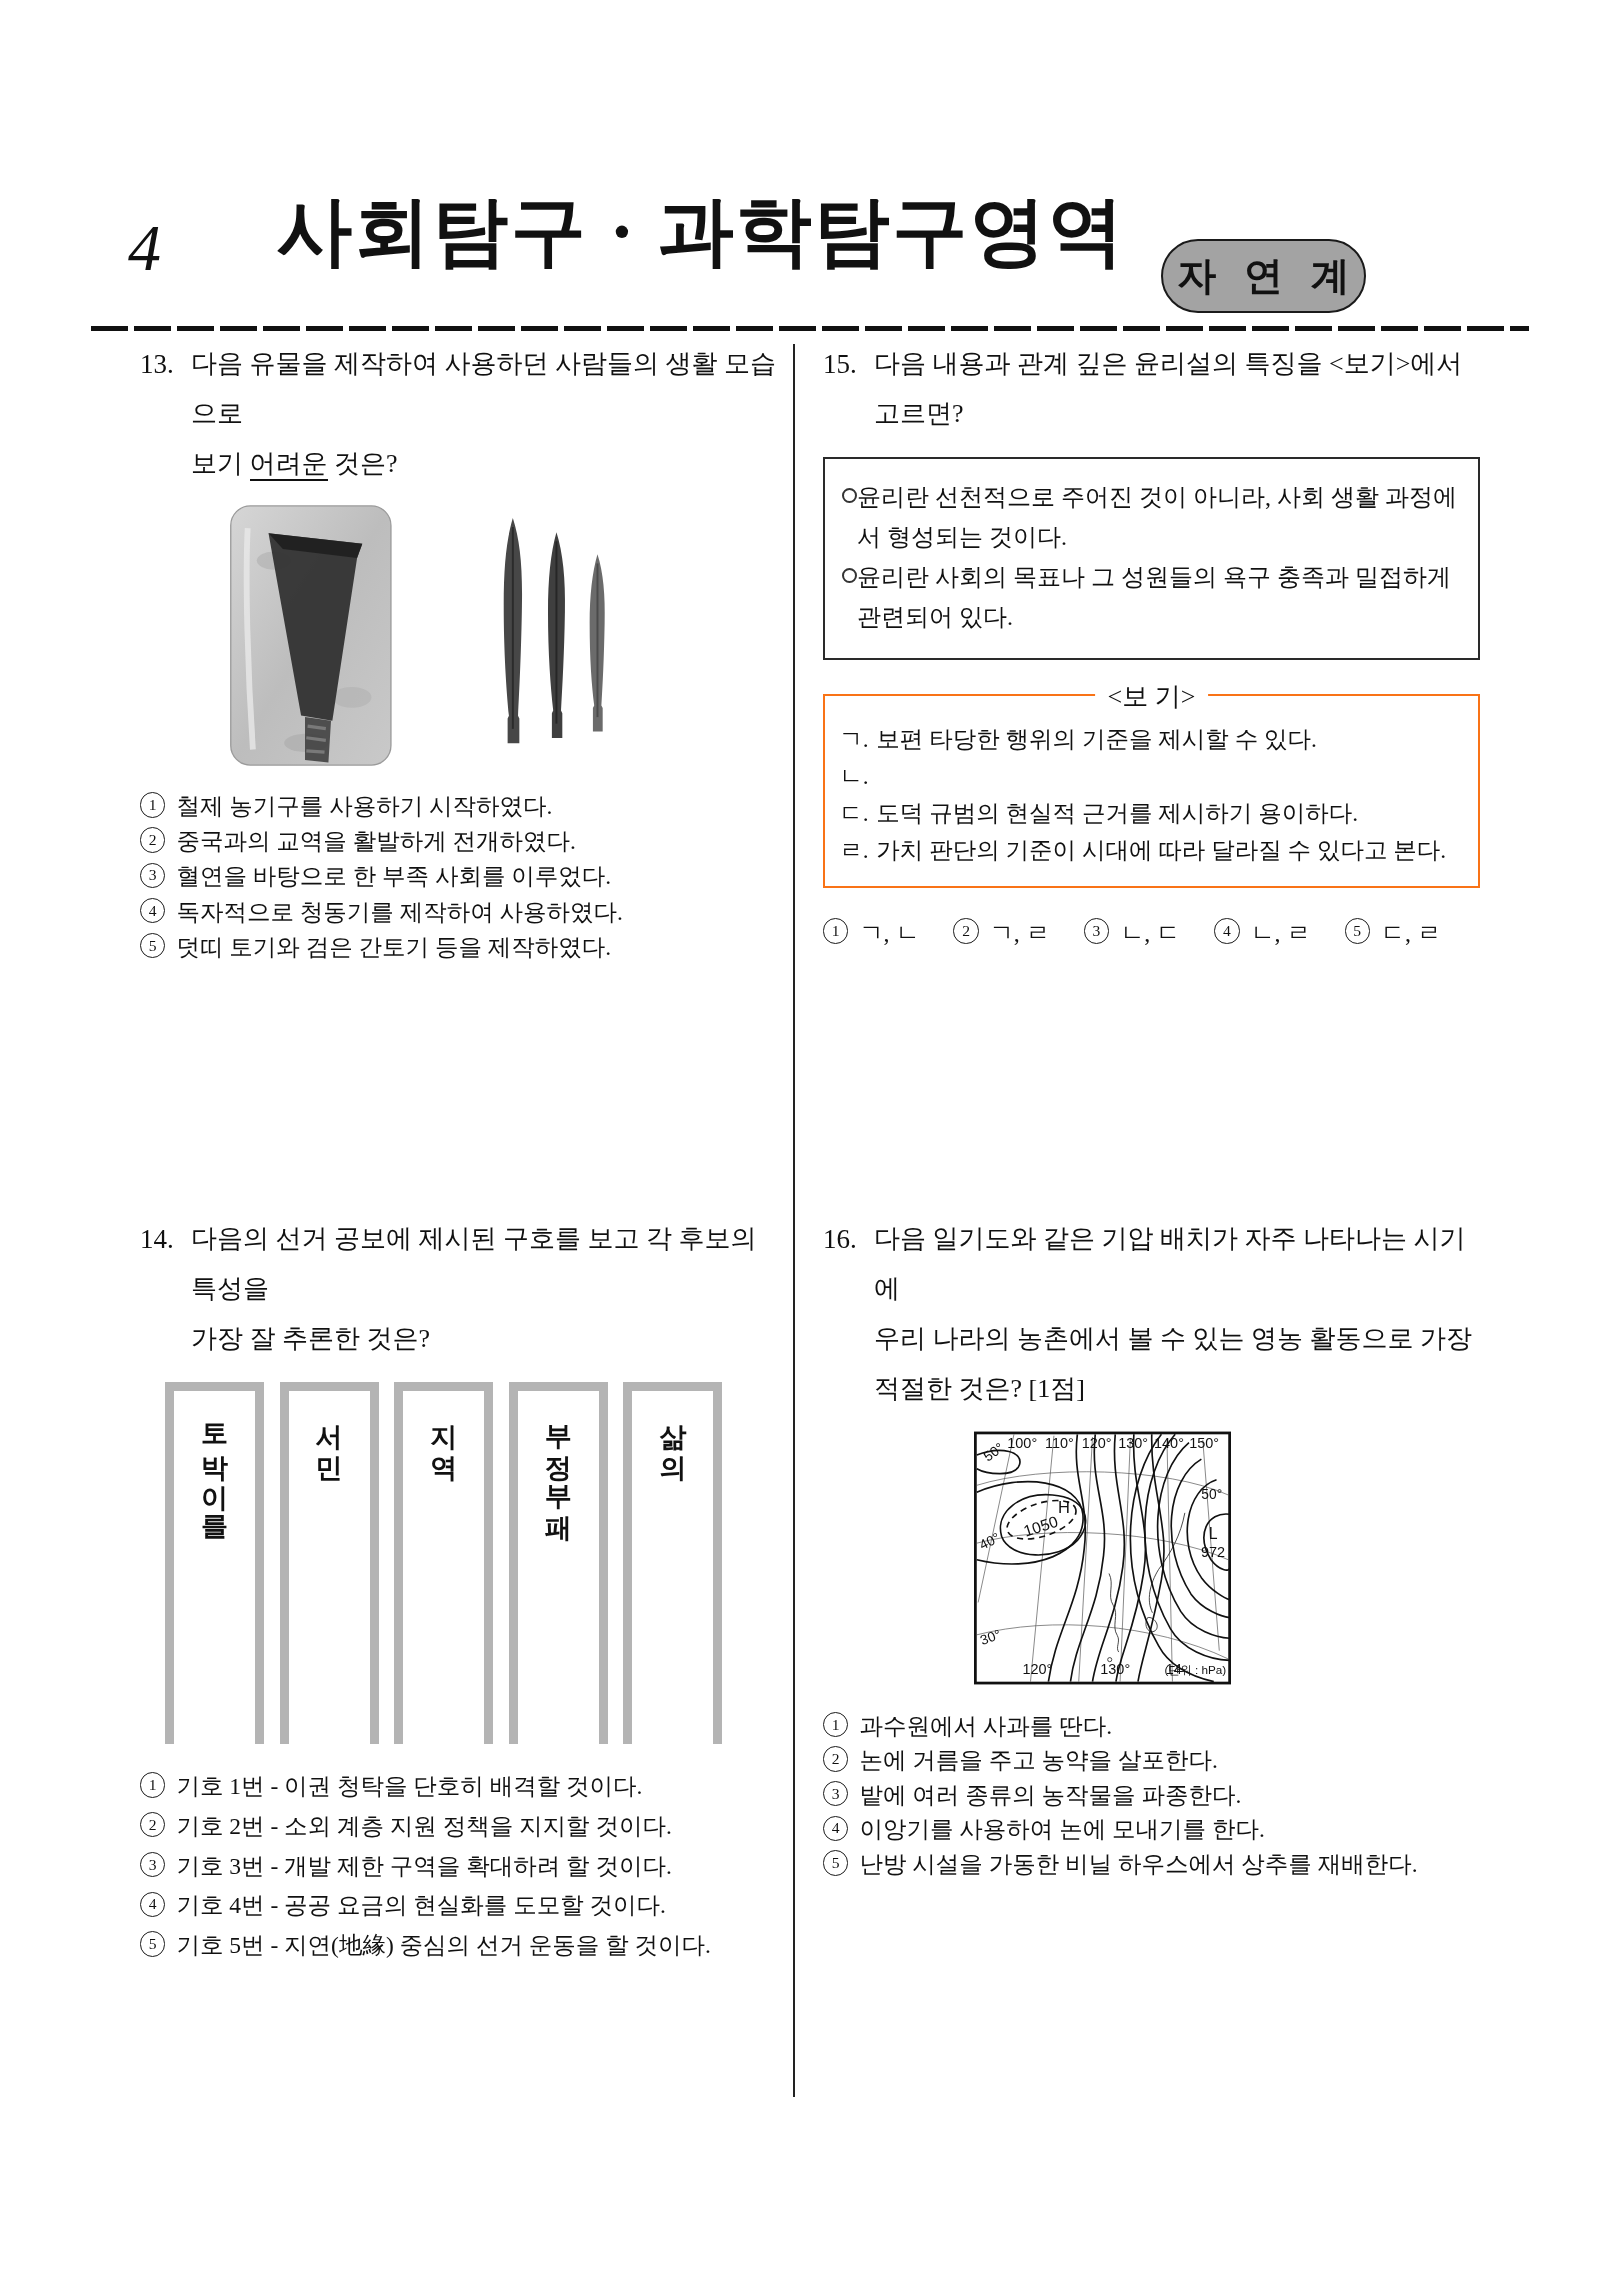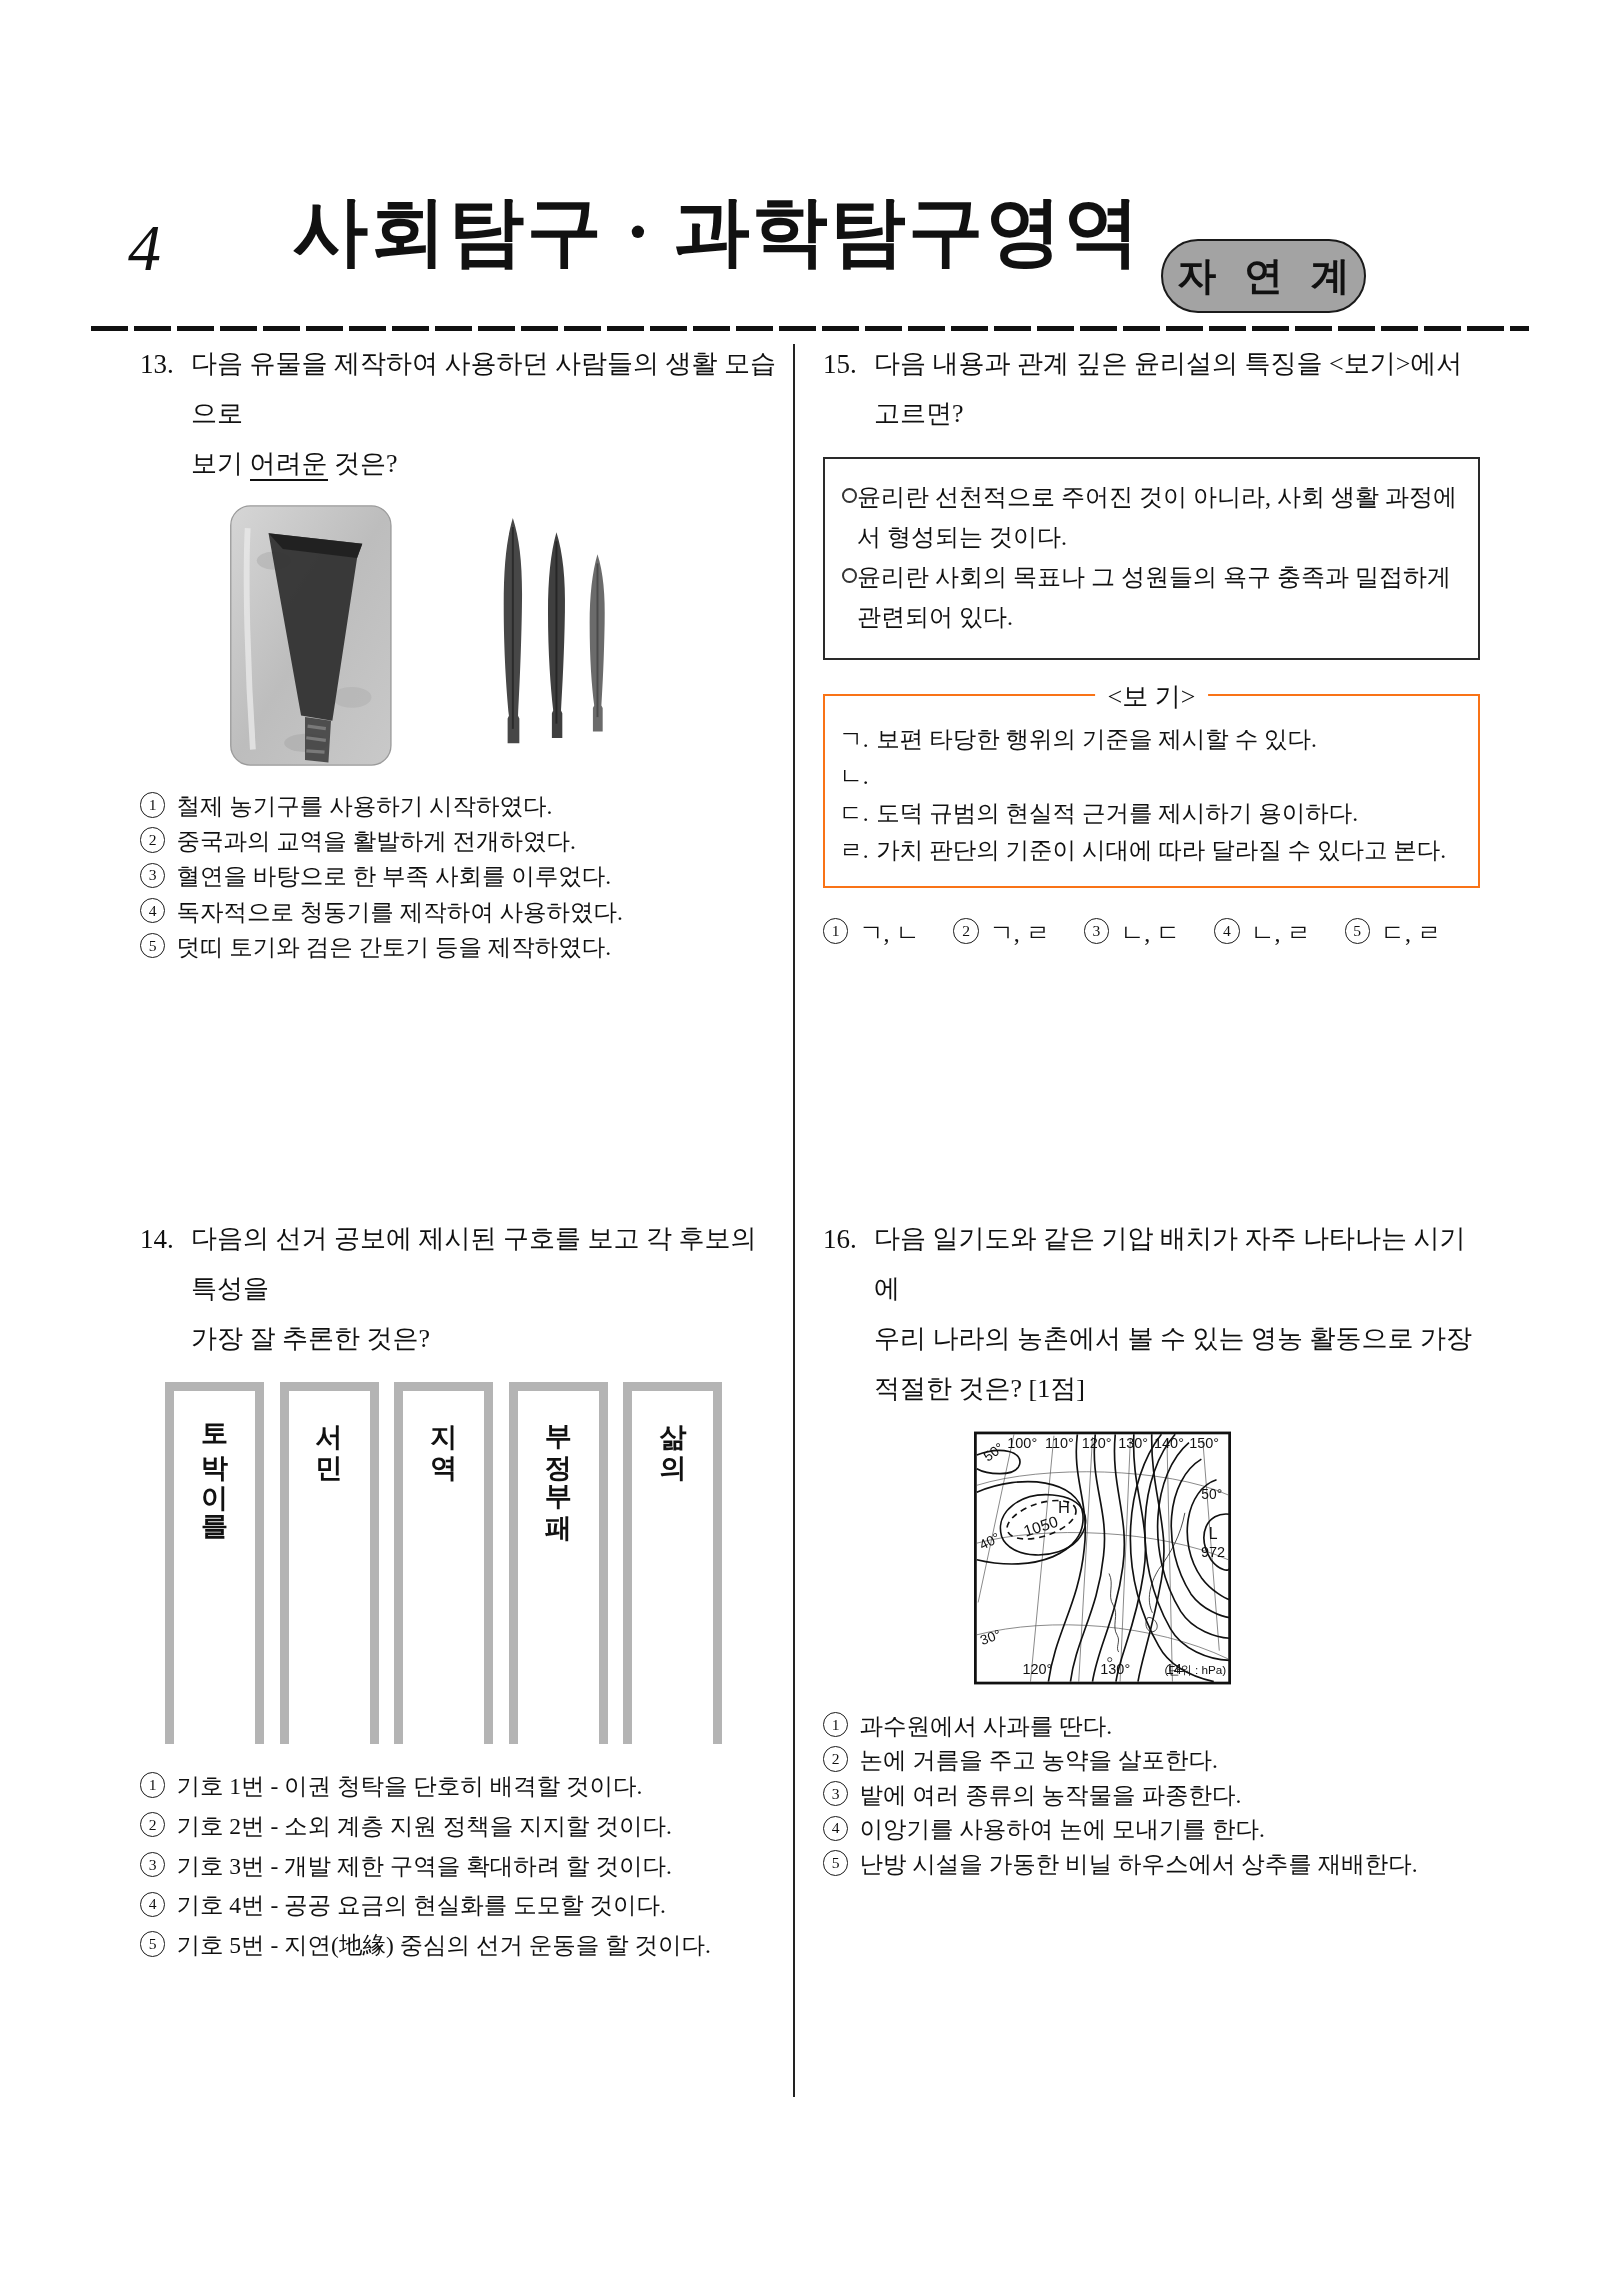--- a/index.html
+++ b/index.html
@@ -5,21 +5,21 @@
   * { margin:0; padding:0; box-sizing:border-box; }
   html,body { background:#fff; }
   #page {
     position:relative; width:1616px; height:2284px; background:#fff;
     font-family:"Liberation Serif","DejaVu Serif",serif; color:#111;
     overflow:hidden;
   }
   
   #page-num { position:absolute; left:128px; top:210px; font-size:66px; font-style:italic; }
   #main-title {
-    position:absolute; left:264px; top:181px; width:906px; text-align:center;
+    position:absolute; left:248px; top:181px; width:906px; text-align:center;
     font-size:76px; font-weight:900; letter-spacing:2px; white-space:nowrap;
   }
   #track-badge {
     position:absolute; left:1161px; top:239px; width:205px; height:74px;
     background:#a3a3a3; border:2px solid #1a1a1a; border-radius:40px;
     display:flex; align-items:center; justify-content:center;
     font-size:39px; font-weight:700; letter-spacing:9px; padding-left:9px;
   }
   #header-rule {
     position:absolute; left:91px; top:326px; width:1438px; height:5.2px;

